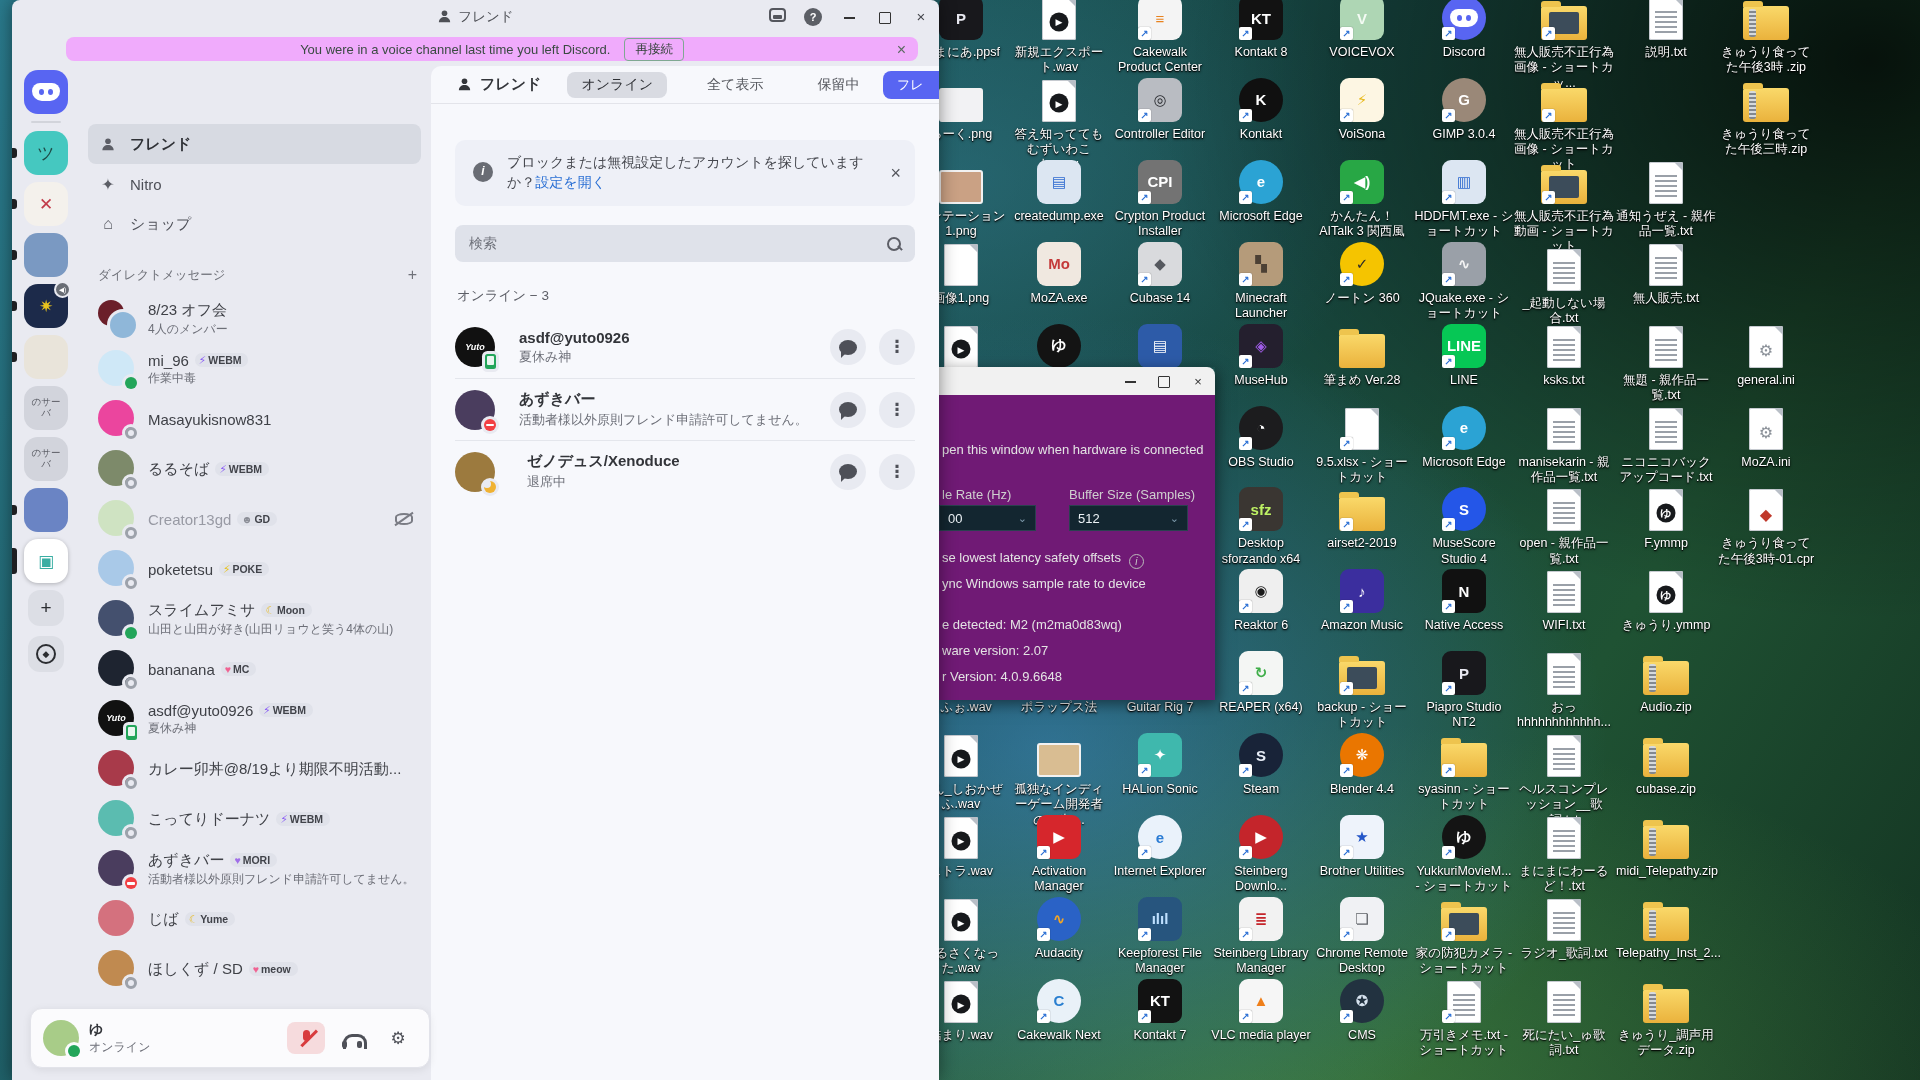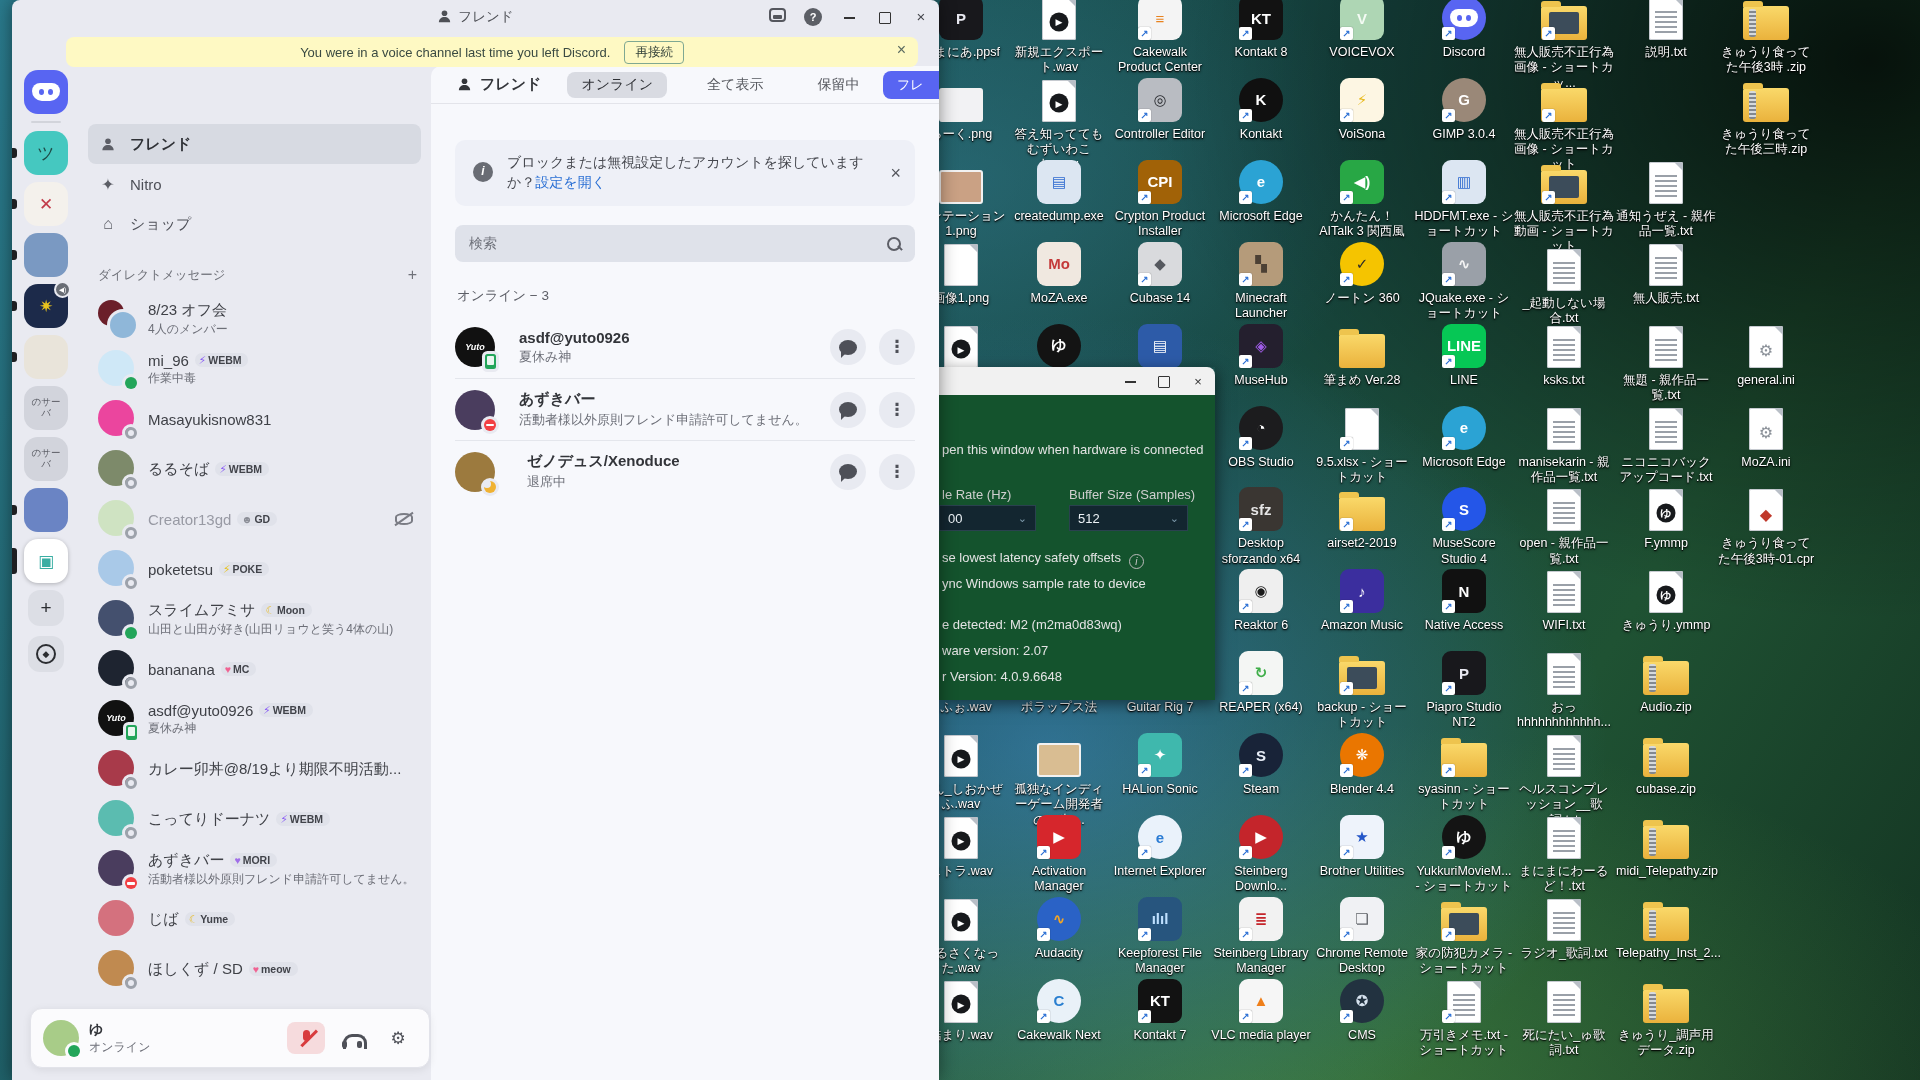--- a/index.html
+++ b/index.html
@@ -35,37 +35,37 @@
   .t-disc i{position:absolute;left:8px;top:13px;width:28px;height:18px;background:#fff;border-radius:9px 9px 11px 11px}
   .t-disc i::before,.t-disc i::after{content:"";position:absolute;top:6px;width:5px;height:6px;border-radius:50%;background:#5865f2}
   .t-disc i::before{left:7px}.t-disc i::after{right:7px}
   
   #dialog{position:absolute;left:939px;top:367px;width:276px;height:333px;z-index:5;box-shadow:2px 4px 14px rgba(0,0,0,.5)}
   #dialog .dtb{height:28px;background:#f1f1f1;border-radius:0 8px 0 0;display:flex;align-items:center;justify-content:flex-end;gap:0}
   #dialog .dtb span{width:34px;text-align:center;color:#333;font-size:13px}
   .wmin{display:inline-block}
   .wmin::after{content:"";display:inline-block;width:11px;height:2px;background:#333;vertical-align:middle}
   .wmax::after{content:"";display:inline-block;width:10px;height:10px;border:1.5px solid #333;border-radius:1px;vertical-align:middle}
-  #dialog .dbody{position:absolute;top:28px;left:0;right:0;bottom:0;background:#14532d;color:#e4e4e4;font-size:13px}
+  #dialog .dbody{position:absolute;top:28px;left:0;right:0;bottom:0;background:#701a75;color:#e4e4e4;font-size:13px}
   #dialog .dbody>div{position:absolute;left:3px;right:4px}
   .ddl{color:#cfcfcf}
   .dd{position:absolute;top:0;height:26px;background:#132630;border:1px solid #2a414f;color:#ecf2f6;display:flex;align-items:center;padding:0 8px;font-size:13px}
   .dd .chev{margin-left:auto;color:#7d9aab;font-size:11px}
   .iinfo{display:inline-flex;width:15px;height:15px;border:1.5px solid #bbb;border-radius:50%;color:#ccc;font-size:10px;align-items:center;justify-content:center;font-style:italic;margin-left:8px;vertical-align:-3px}
   
   #discord{position:absolute;left:12px;top:0;width:927px;height:1080px;background:#e9eaf1;border-radius:8px 8px 0 0;overflow:hidden;z-index:10;box-shadow:0 0 18px rgba(0,0,0,.45);color:#37393f}
   .titlebar{position:absolute;top:0;left:0;right:0;height:33px;display:flex;align-items:center;justify-content:center;font-size:13.5px;color:#4e5056;gap:6px}
   .titlebar .ctrls{position:absolute;right:0;top:0;height:33px;display:flex;align-items:center}
   .titlebar .ctrls>span{width:36px;text-align:center;color:#44464c;font-size:15px}
   .tray{display:inline-block;width:17px;height:14px;border:2px solid #55575e;border-radius:4px;position:relative}
   .tray::after{content:"";position:absolute;left:2px;right:2px;bottom:1px;height:4px;background:#55575e;border-radius:1px}
   .helpc{display:inline-flex;width:18px;height:18px;border-radius:50%;background:#5c5f66;color:#fff;font-size:11px;font-weight:bold;align-items:center;justify-content:center}
   .ip{width:15px;height:15px;fill:currentColor}
   
-  .banner{position:absolute;left:54px;right:21px;top:37px;height:30px;background:#fef9c3;border-radius:8px;display:flex;align-items:center;justify-content:center;gap:14px;font-size:13px;color:#3a4a42;z-index:3}
+  .banner{position:absolute;left:54px;right:21px;top:37px;height:24px;background:#f0abfc;border-radius:8px;display:flex;align-items:center;justify-content:center;gap:14px;font-size:13px;color:#3a4a42;z-index:3}
   .banner .rbtn{border:1px solid #7fa892;border-radius:4px;padding:2px 10px;font-size:12.5px;color:#33423a;background:transparent}
   .banner .bx{position:absolute;right:12px;top:4px;font-size:16px;color:#5a6a60}
   
   .rail{position:absolute;left:0;top:70px;bottom:0;width:68px}
   .srvw{position:relative;width:44px;margin:0 auto 7px}
   .srv{width:44px;height:44px;border-radius:14px;display:flex;align-items:center;justify-content:center;font-size:17px;overflow:hidden;position:relative}
   .srv.txtsrv{font-size:9.5px;color:#5a5c64;background:#d2d4dc;line-height:1.15;padding:3px;word-break:break-all;text-align:center}
   .npill{position:absolute;left:-12px;top:17px;width:5px;height:10px;background:#1e1f22;border-radius:0 3px 3px 0}
   .npill.tall{top:9px;height:26px}
   .vb{position:absolute;top:-3px;right:-3px;width:17px;height:17px;border-radius:50%;background:#696d75;color:#fff;font-size:6.5px;display:flex;align-items:center;justify-content:center;border:2px solid #e9eaf1}
@@ -321,21 +321,21 @@
       <div class="ic">
         <span class="t-app" style="background: rgb(185, 188, 194);">
           <span class="g" style="color: rgb(38, 40, 44);">◎</span>
         </span>
         <span class="sc">↗</span>
       </div>
       <div class="lbl">Controller Editor</div>
     </div>
     <div class="dicon" style="left: 1110px; top: 153.8px;">
       <div class="ic">
-        <span class="t-app" style="background: #a16207;">
+        <span class="t-app" style="background: #737373;">
           <span class="g" style="color: rgb(255, 255, 255);">CPI</span>
         </span>
         <span class="sc">↗</span>
       </div>
       <div class="lbl">Crypton Product Installer</div>
     </div>
     <div class="dicon" style="left: 1110px; top: 235.7px;">
       <div class="ic">
         <span class="t-app" style="background: rgb(217, 218, 221);">
           <span class="g" style="color: rgb(85, 88, 94);">◆</span>
@@ -444,21 +444,21 @@
         <span class="t-circle" style="background: rgb(28, 28, 30);">
           <span class="g" style="color: rgb(255, 255, 255);">◔</span>
         </span>
         <span class="sc">↗</span>
       </div>
       <div class="lbl">OBS Studio</div>
     </div>
     <div class="dicon" style="left: 1211px; top: 481.4px;">
       <div class="ic">
         <span class="t-app" style="background: rgb(58, 54, 50);">
-          <span class="g" style="color: #e5e5e5; text-align: right;">sfz</span>
+          <span class="g" style="color: #bef264; text-align: right;">sfz</span>
         </span>
         <span class="sc">↗</span>
       </div>
       <div class="lbl">Desktop sforzando x64</div>
     </div>
     <div class="dicon" style="left: 1211px; top: 563.3px;">
       <div class="ic">
         <span class="t-app" style="background: rgb(239, 239, 239);">
           <span class="g" style="color: rgb(26, 26, 26);">◉</span>
         </span>

